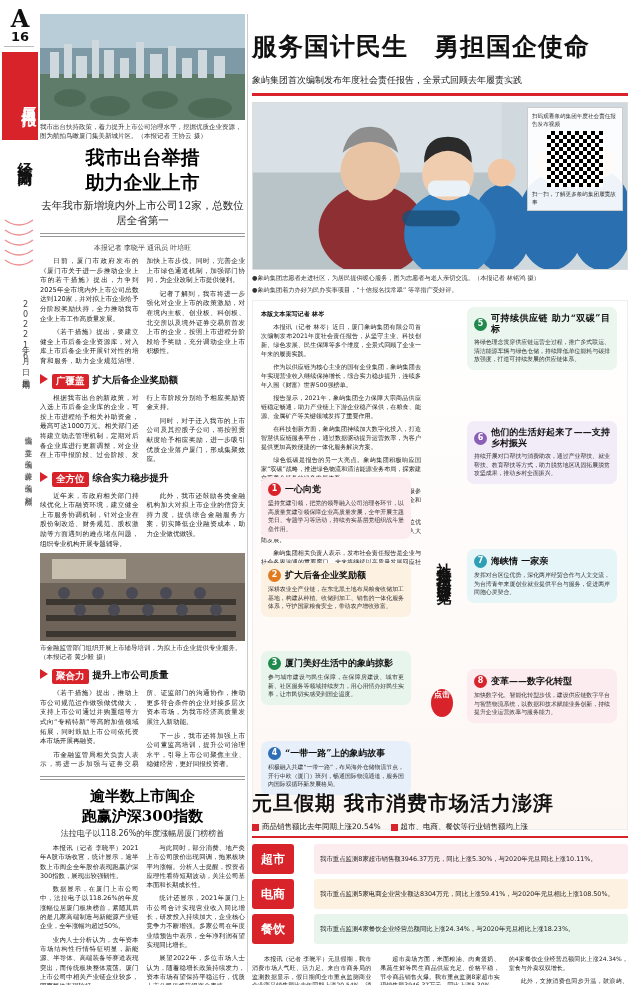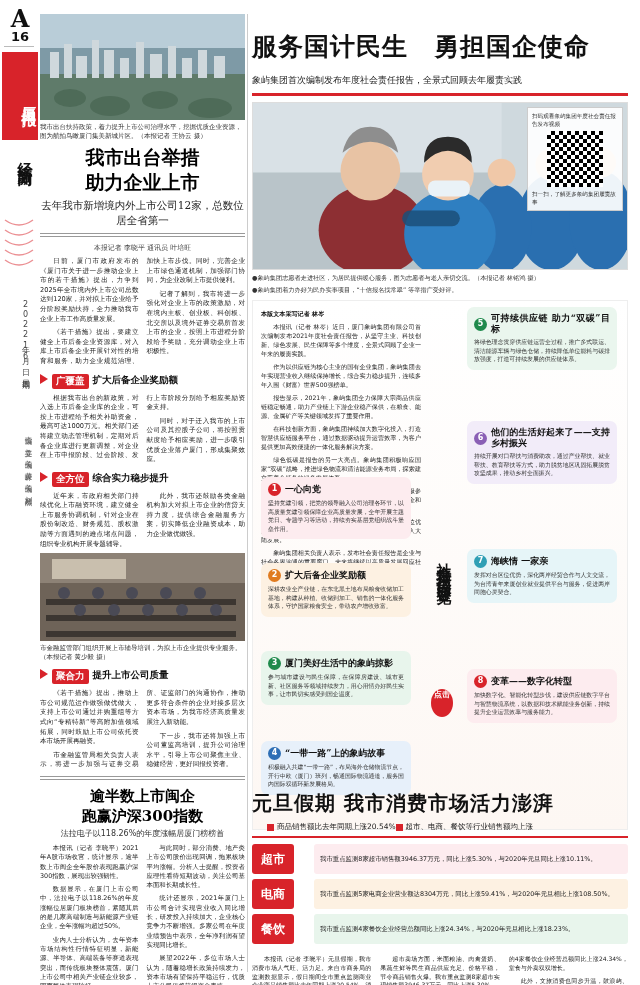--- a/index.html
+++ b/index.html
@@ -89,21 +89,21 @@
   .card .cnum{width:13px;height:13px;border-radius:50%;color:#fff;font-size:8px;font-weight:bold;
     display:flex;align-items:center;justify-content:center;flex:0 0 auto;}
   .card .ch{font-size:9px;font-weight:bold;color:#111;font-family:"DejaVu Serif","Liberation Serif",serif;line-height:11px;}
   .textcol{position:absolute;left:8px;top:8px;width:160px;font-size:6.1px;line-height:9px;color:#222;text-align:justify;}
   .textcol p{margin:0 0 4px;text-indent:2em;}
   .textcol .lead{font-weight:bold;text-indent:0;color:#111;}
 
   
   .promo{position:absolute;left:252px;top:790px;width:376px;}
   .promohead{font-family:"DejaVu Serif","Liberation Serif",serif;font-weight:bold;font-size:20px;color:#111;letter-spacing:1px;}
-  .promorow{display:flex;margin-top:5px;font-size:7.5px;color:#222;padding-left:15px;}
+  .promorow{display:flex;gap:10px;margin-top:5px;font-size:7.5px;color:#222;}
   .promorow .b{display:flex;align-items:center;gap:3px;}
   .sq{width:7px;height:7px;background:#d8232a;display:inline-block;}
   .promoline{height:2px;background:#d8232a;margin-top:4px;}
 
   .statwrap{display:flex;gap:20px;margin-top:6px;}
   .statlabels{width:42px;}
   .statlabel{height:30px;margin-bottom:5px;background:#d8232a;color:#fff;border-radius:3px;
     font-family:"DejaVu Serif","Liberation Serif",serif;font-weight:bold;font-size:12px;
     display:flex;align-items:center;justify-content:center;}
   .statbars{flex:1;}

